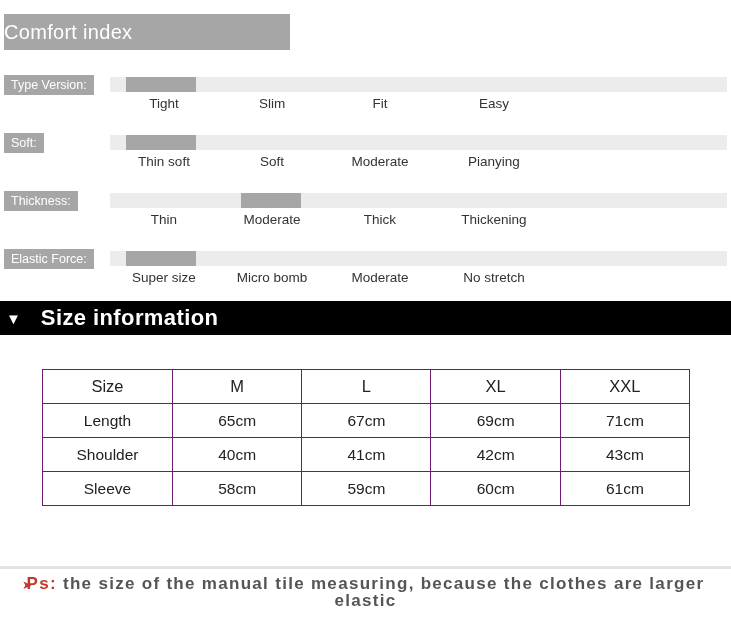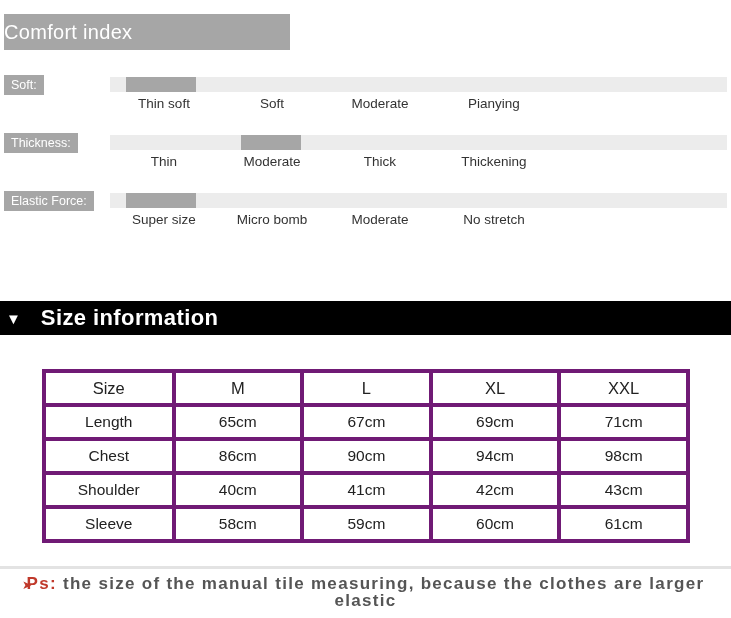--- a/index.html
+++ b/index.html
@@ -94,21 +94,21 @@
   }
 
   
   .size-table {
     position: absolute;
     left: 42px; top: 369px;
     width: 648px;
     border-collapse: collapse;
   }
   .size-table td {
-    border: 4px solid #701a75;
+    border: 1px solid #701a75;
     height: 34px;
     text-align: center;
     font-size: 15.5px;
     color: #222;
     padding: 0;
   }
   .size-table tr:first-child td {
     font-size: 16.5px;
   }
   .size-table td.colw-first { width: 132px; }
@@ -144,20 +144,31 @@
 <body>
 
 <div class="page">
 
   <div class="comfort-title">
     <span>Comfort index</span>
   </div>
 
   <div class="comfort-rows">
 
+    <div class="crow">
+      <div class="crow-label">Type Version:</div>
+      <div class="crow-track"></div>
+      <div class="crow-knob" style="left:126px;width:70px;"></div>
+      <div class="crow-ticks">
+        <span class="tick0">Tight</span>
+        <span class="tick1">Slim</span>
+        <span class="tick2">Fit</span>
+        <span class="tick3">Easy</span>
+      </div>
+    </div>
 
     <div class="crow">
       <div class="crow-label">Soft:</div>
       <div class="crow-track"></div>
       <div class="crow-knob" style="left:126px;width:70px;"></div>
       <div class="crow-ticks">
         <span class="tick0">Thin soft</span>
         <span class="tick1">Soft</span>
         <span class="tick2">Moderate</span>
         <span class="tick3">Pianying</span>
@@ -205,27 +216,20 @@
       <td class="colw">XXL</td>
     </tr>
     <tr>
       <td>Length</td>
       <td>65cm</td>
       <td>67cm</td>
       <td>69cm</td>
       <td>71cm</td>
     </tr>
     <tr>
-      <td>Chest</td>
-      <td>86cm</td>
-      <td>90cm</td>
-      <td>94cm</td>
-      <td>98cm</td>
-    </tr>
-    <tr>
       <td>Shoulder</td>
       <td>40cm</td>
       <td>41cm</td>
       <td>42cm</td>
       <td>43cm</td>
     </tr>
     <tr>
       <td>Sleeve</td>
       <td>58cm</td>
       <td>59cm</td>

